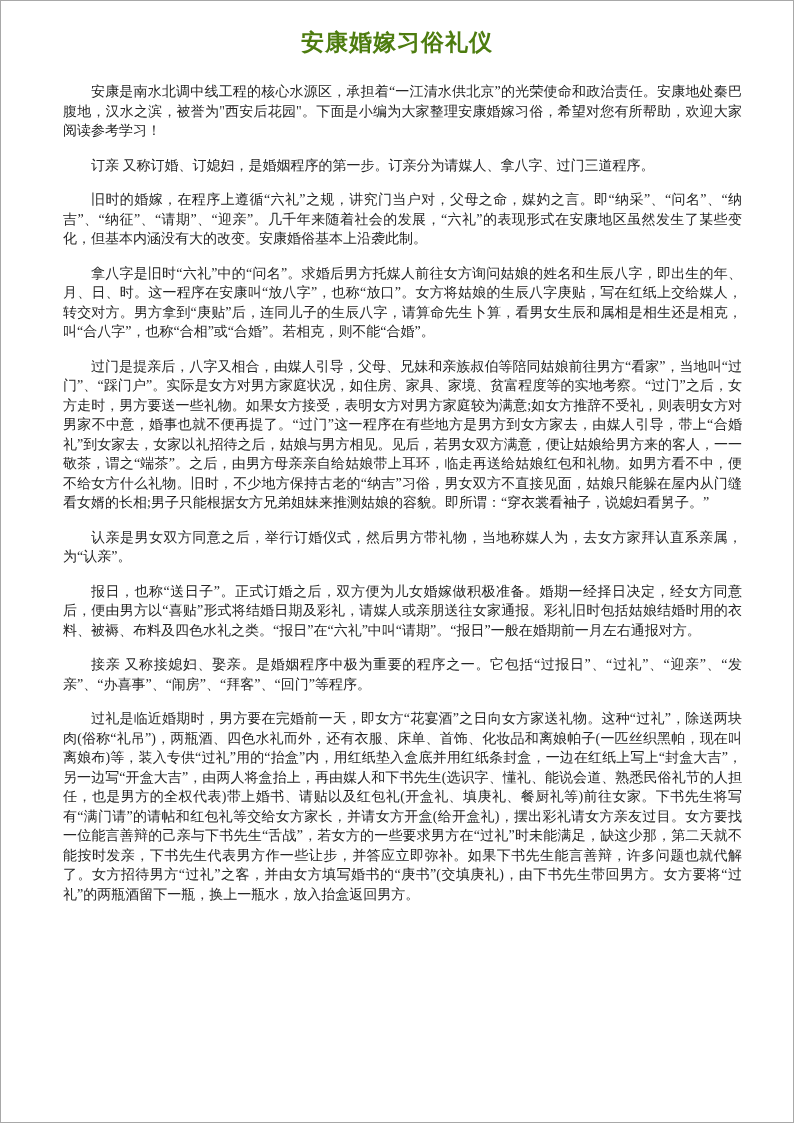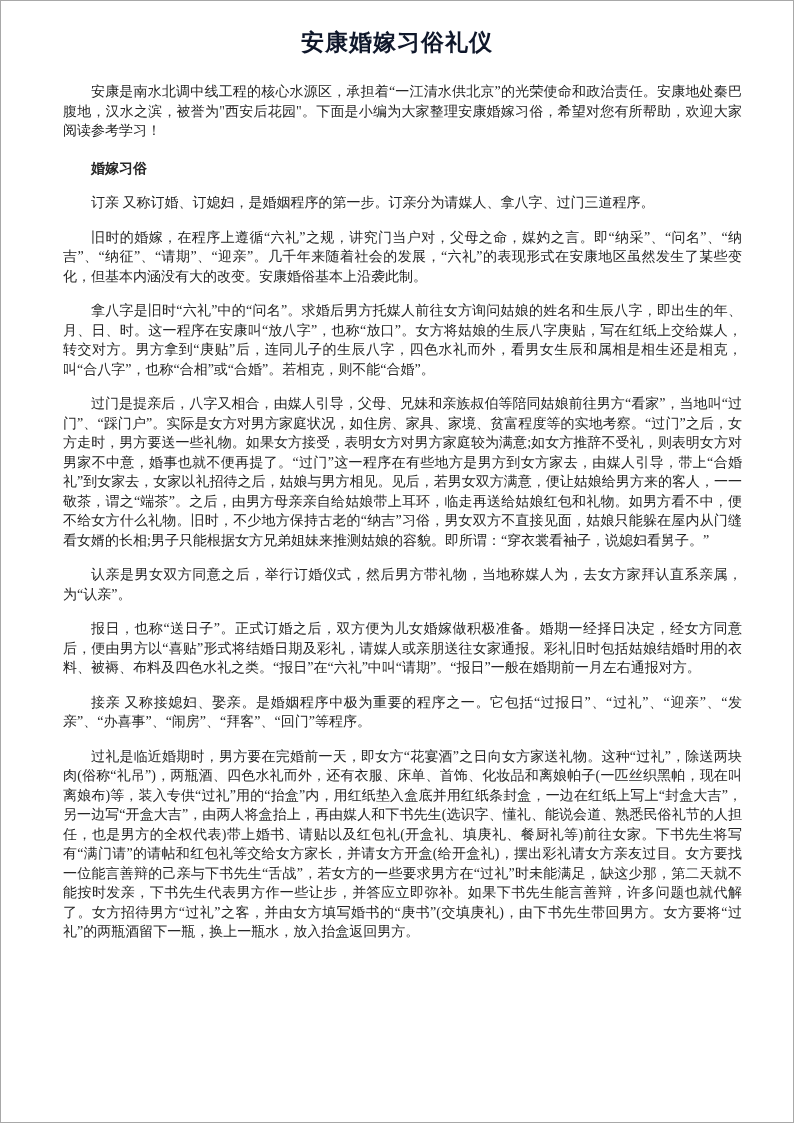--- a/index.html
+++ b/index.html
@@ -39,27 +39,26 @@
     font-weight: bold;
     line-height: 19.5px;
     margin: 18px 0 15px 0;
     text-indent: 2em;
   }
 </style>
 </head>
 <body>
 
 <div class="page">
-  <h1 class="doc-title" style="color: #0f172a;">安康婚嫁习俗礼仪</h1>
+  <h1 class="doc-title" style="color: #4d7c0f;">安康婚嫁习俗礼仪</h1>
 
   <p class="para">安康是南水北调中线工程的核心水源区，承担着“一江清水供北京”的光荣使命和政治责任。安康地处秦巴腹地，汉水之滨，被誉为"西安后花园"。下面是小编为大家整理安康婚嫁习俗，希望对您有所帮助，欢迎大家阅读参考学习！</p>
 
-  <h2 class="section-heading">婚嫁习俗</h2>
 
   <p class="para">订亲 又称订婚、订媳妇，是婚姻程序的第一步。订亲分为请媒人、拿八字、过门三道程序。</p>
   <p class="para">旧时的婚嫁，在程序上遵循“六礼”之规，讲究门当户对，父母之命，媒妁之言。即“纳采”、“问名”、“纳吉”、“纳征”、“请期”、“迎亲”。几千年来随着社会的发展，“六礼”的表现形式在安康地区虽然发生了某些变化，但基本内涵没有大的改变。安康婚俗基本上沿袭此制。</p>
-  <p class="para">拿八字是旧时“六礼”中的“问名”。求婚后男方托媒人前往女方询问姑娘的姓名和生辰八字，即出生的年、月、日、时。这一程序在安康叫“放八字”，也称“放口”。女方将姑娘的生辰八字庚贴，写在红纸上交给媒人，转交对方。男方拿到“庚贴”后，连同儿子的生辰八字，四色水礼而外，看男女生辰和属相是相生还是相克，叫“合八字”，也称“合相”或“合婚”。若相克，则不能“合婚”。</p>
+  <p class="para">拿八字是旧时“六礼”中的“问名”。求婚后男方托媒人前往女方询问姑娘的姓名和生辰八字，即出生的年、月、日、时。这一程序在安康叫“放八字”，也称“放口”。女方将姑娘的生辰八字庚贴，写在红纸上交给媒人，转交对方。男方拿到“庚贴”后，连同儿子的生辰八字，请算命先生卜算，看男女生辰和属相是相生还是相克，叫“合八字”，也称“合相”或“合婚”。若相克，则不能“合婚”。</p>
   <p class="para">过门是提亲后，八字又相合，由媒人引导，父母、兄妹和亲族叔伯等陪同姑娘前往男方“看家”，当地叫“过门”、“踩门户”。实际是女方对男方家庭状况，如住房、家具、家境、贫富程度等的实地考察。“过门”之后，女方走时，男方要送一些礼物。如果女方接受，表明女方对男方家庭较为满意;如女方推辞不受礼，则表明女方对男家不中意，婚事也就不便再提了。“过门”这一程序在有些地方是男方到女方家去，由媒人引导，带上“合婚礼”到女家去，女家以礼招待之后，姑娘与男方相见。见后，若男女双方满意，便让姑娘给男方来的客人，一一敬茶，谓之“端茶”。之后，由男方母亲亲自给姑娘带上耳环，临走再送给姑娘红包和礼物。如男方看不中，便不给女方什么礼物。旧时，不少地方保持古老的“纳吉”习俗，男女双方不直接见面，姑娘只能躲在屋内从门缝看女婿的长相;男子只能根据女方兄弟姐妹来推测姑娘的容貌。即所谓：“穿衣裳看袖子，说媳妇看舅子。”</p>
   <p class="para">认亲是男女双方同意之后，举行订婚仪式，然后男方带礼物，当地称媒人为，去女方家拜认直系亲属，为“认亲”。</p>
   <p class="para">报日，也称“送日子”。正式订婚之后，双方便为儿女婚嫁做积极准备。婚期一经择日决定，经女方同意后，便由男方以“喜贴”形式将结婚日期及彩礼，请媒人或亲朋送往女家通报。彩礼旧时包括姑娘结婚时用的衣料、被褥、布料及四色水礼之类。“报日”在“六礼”中叫“请期”。“报日”一般在婚期前一月左右通报对方。</p>
   <p class="para">接亲 又称接媳妇、娶亲。是婚姻程序中极为重要的程序之一。它包括“过报日”、“过礼”、“迎亲”、“发亲”、“办喜事”、“闹房”、“拜客”、“回门”等程序。</p>
   <p class="para">过礼是临近婚期时，男方要在完婚前一天，即女方“花宴酒”之日向女方家送礼物。这种“过礼”，除送两块肉(俗称“礼吊”)，两瓶酒、四色水礼而外，还有衣服、床单、首饰、化妆品和离娘帕子(一匹丝织黑帕，现在叫离娘布)等，装入专供“过礼”用的“抬盒”内，用红纸垫入盒底并用红纸条封盒，一边在红纸上写上“封盒大吉”，另一边写“开盒大吉”，由两人将盒抬上，再由媒人和下书先生(选识字、懂礼、能说会道、熟悉民俗礼节的人担任，也是男方的全权代表)带上婚书、请贴以及红包礼(开盒礼、填庚礼、餐厨礼等)前往女家。下书先生将写有“满门请”的请帖和红包礼等交给女方家长，并请女方开盒(给开盒礼)，摆出彩礼请女方亲友过目。女方要找一位能言善辩的己亲与下书先生“舌战”，若女方的一些要求男方在“过礼”时未能满足，缺这少那，第二天就不能按时发亲，下书先生代表男方作一些让步，并答应立即弥补。如果下书先生能言善辩，许多问题也就代解了。女方招待男方“过礼”之客，并由女方填写婚书的“庚书”(交填庚礼)，由下书先生带回男方。女方要将“过礼”的两瓶酒留下一瓶，换上一瓶水，放入抬盒返回男方。</p>
 </div>
 
 </body></html>

